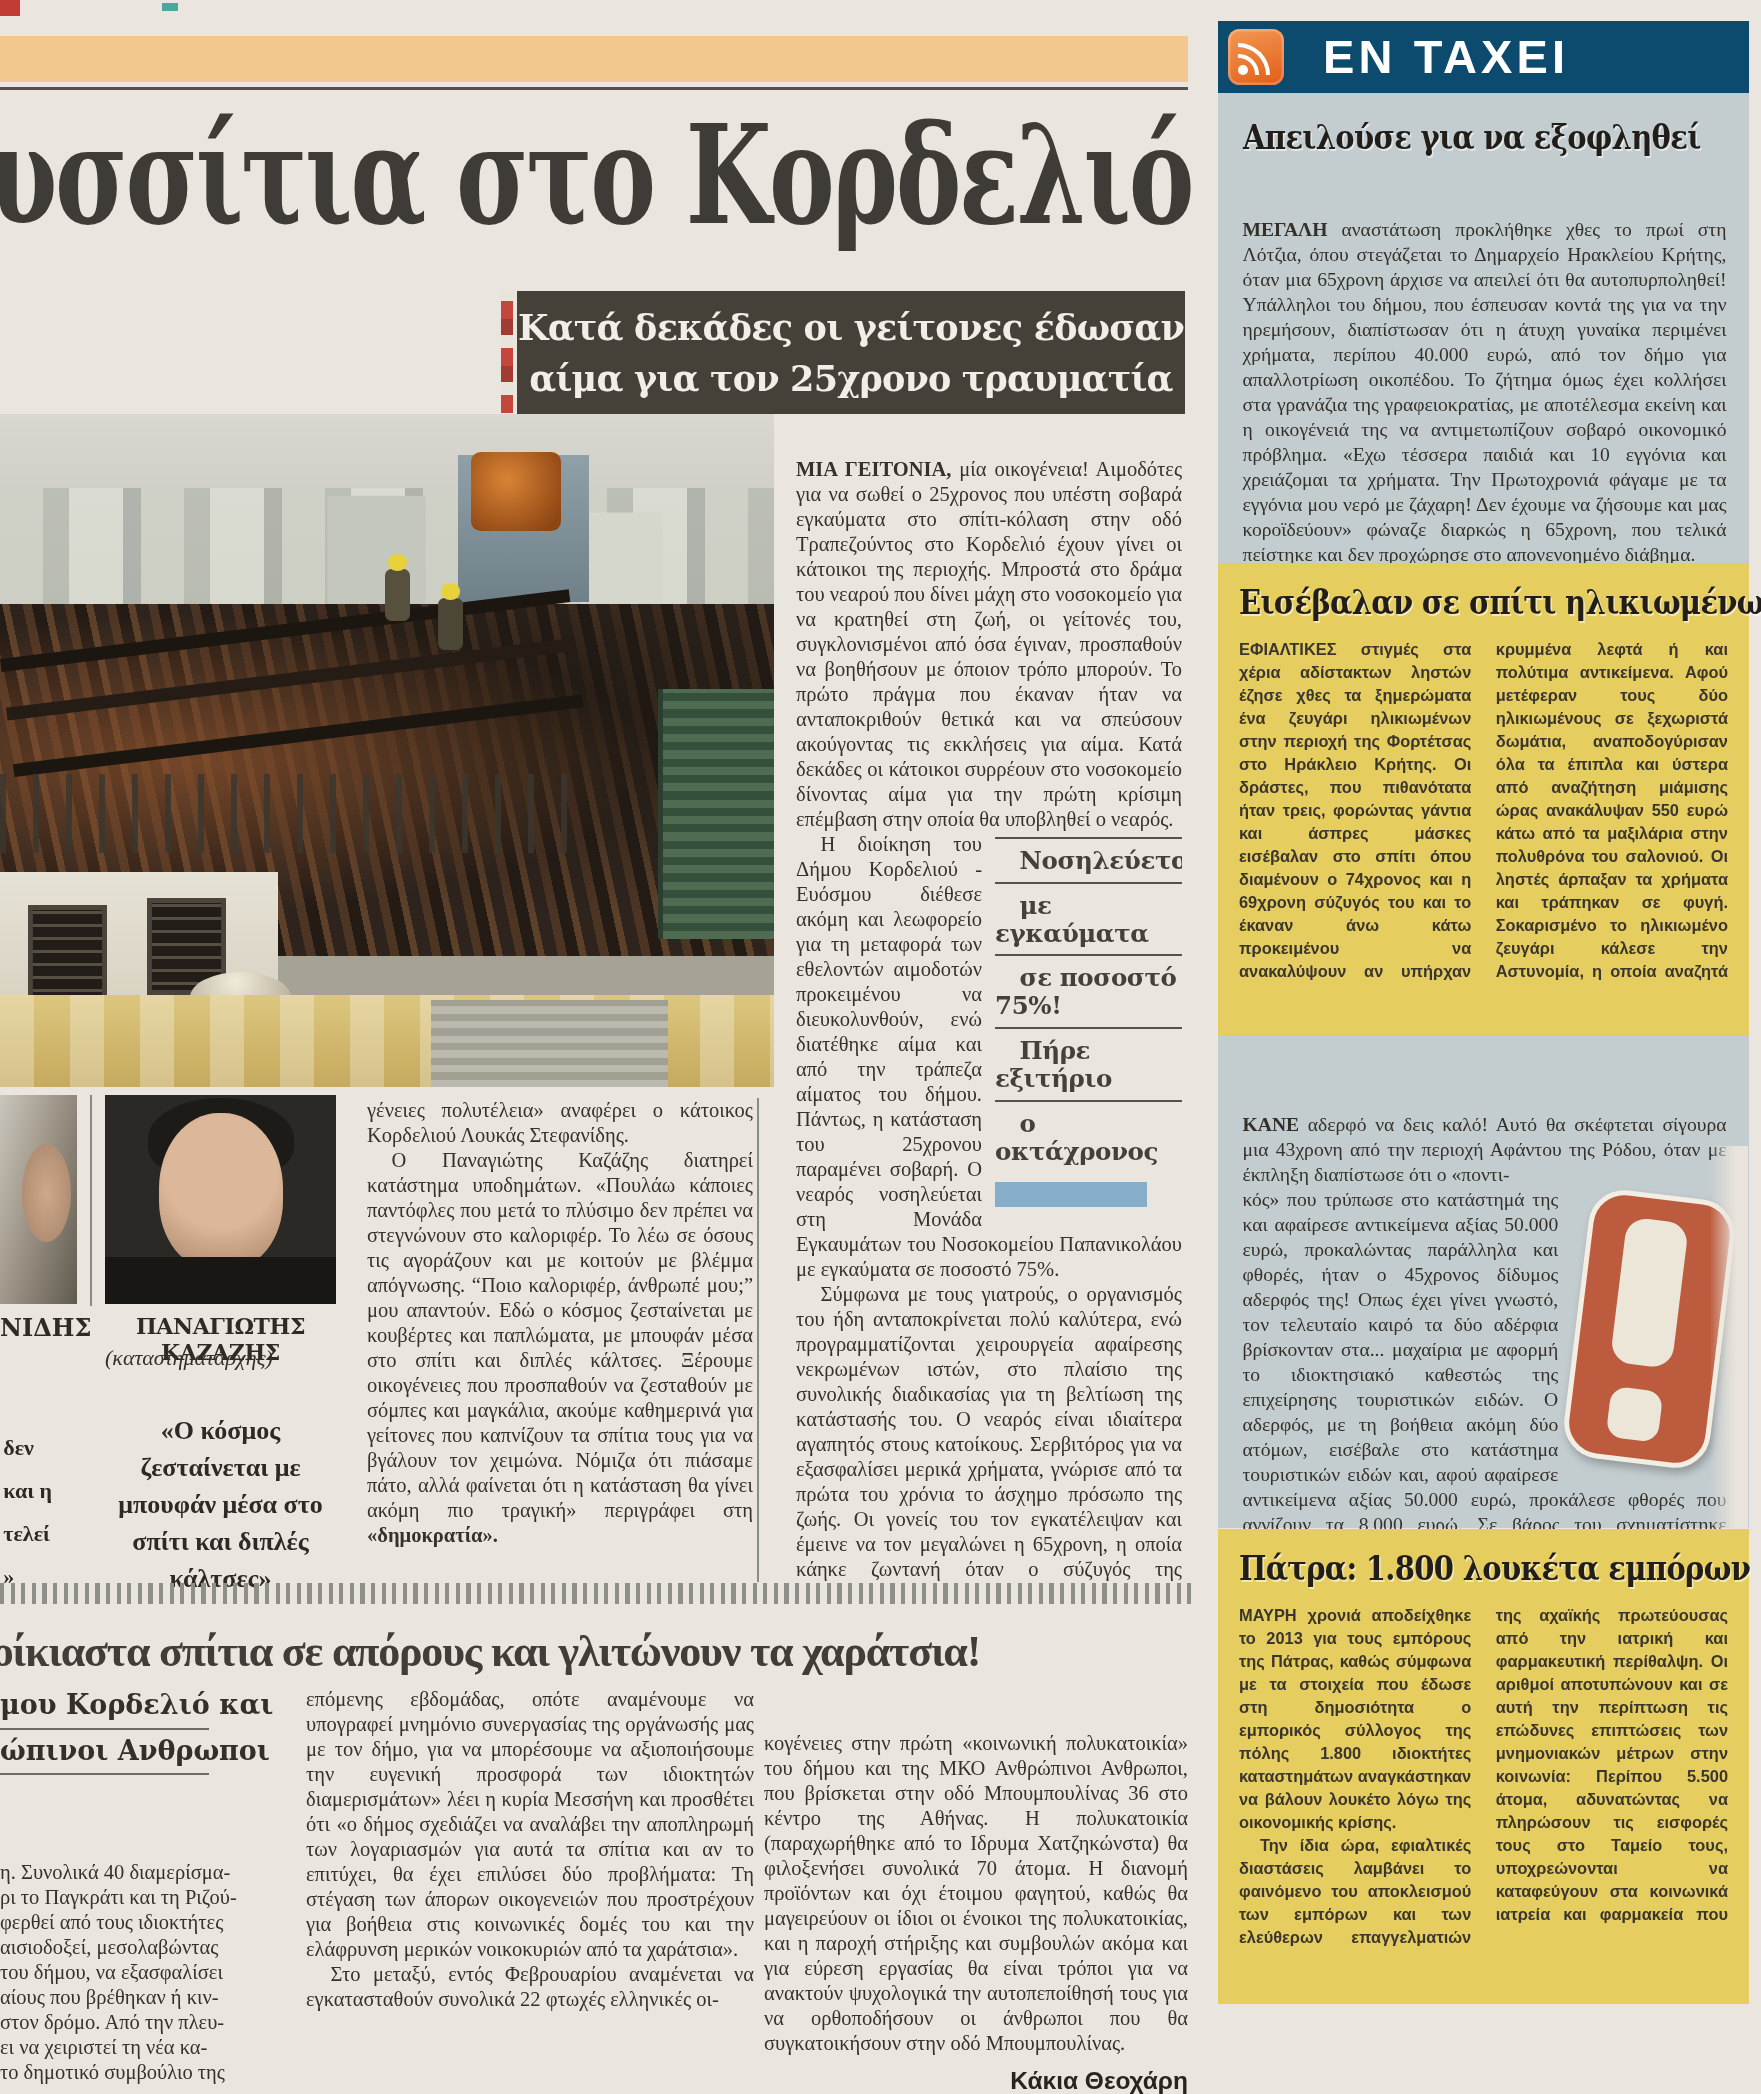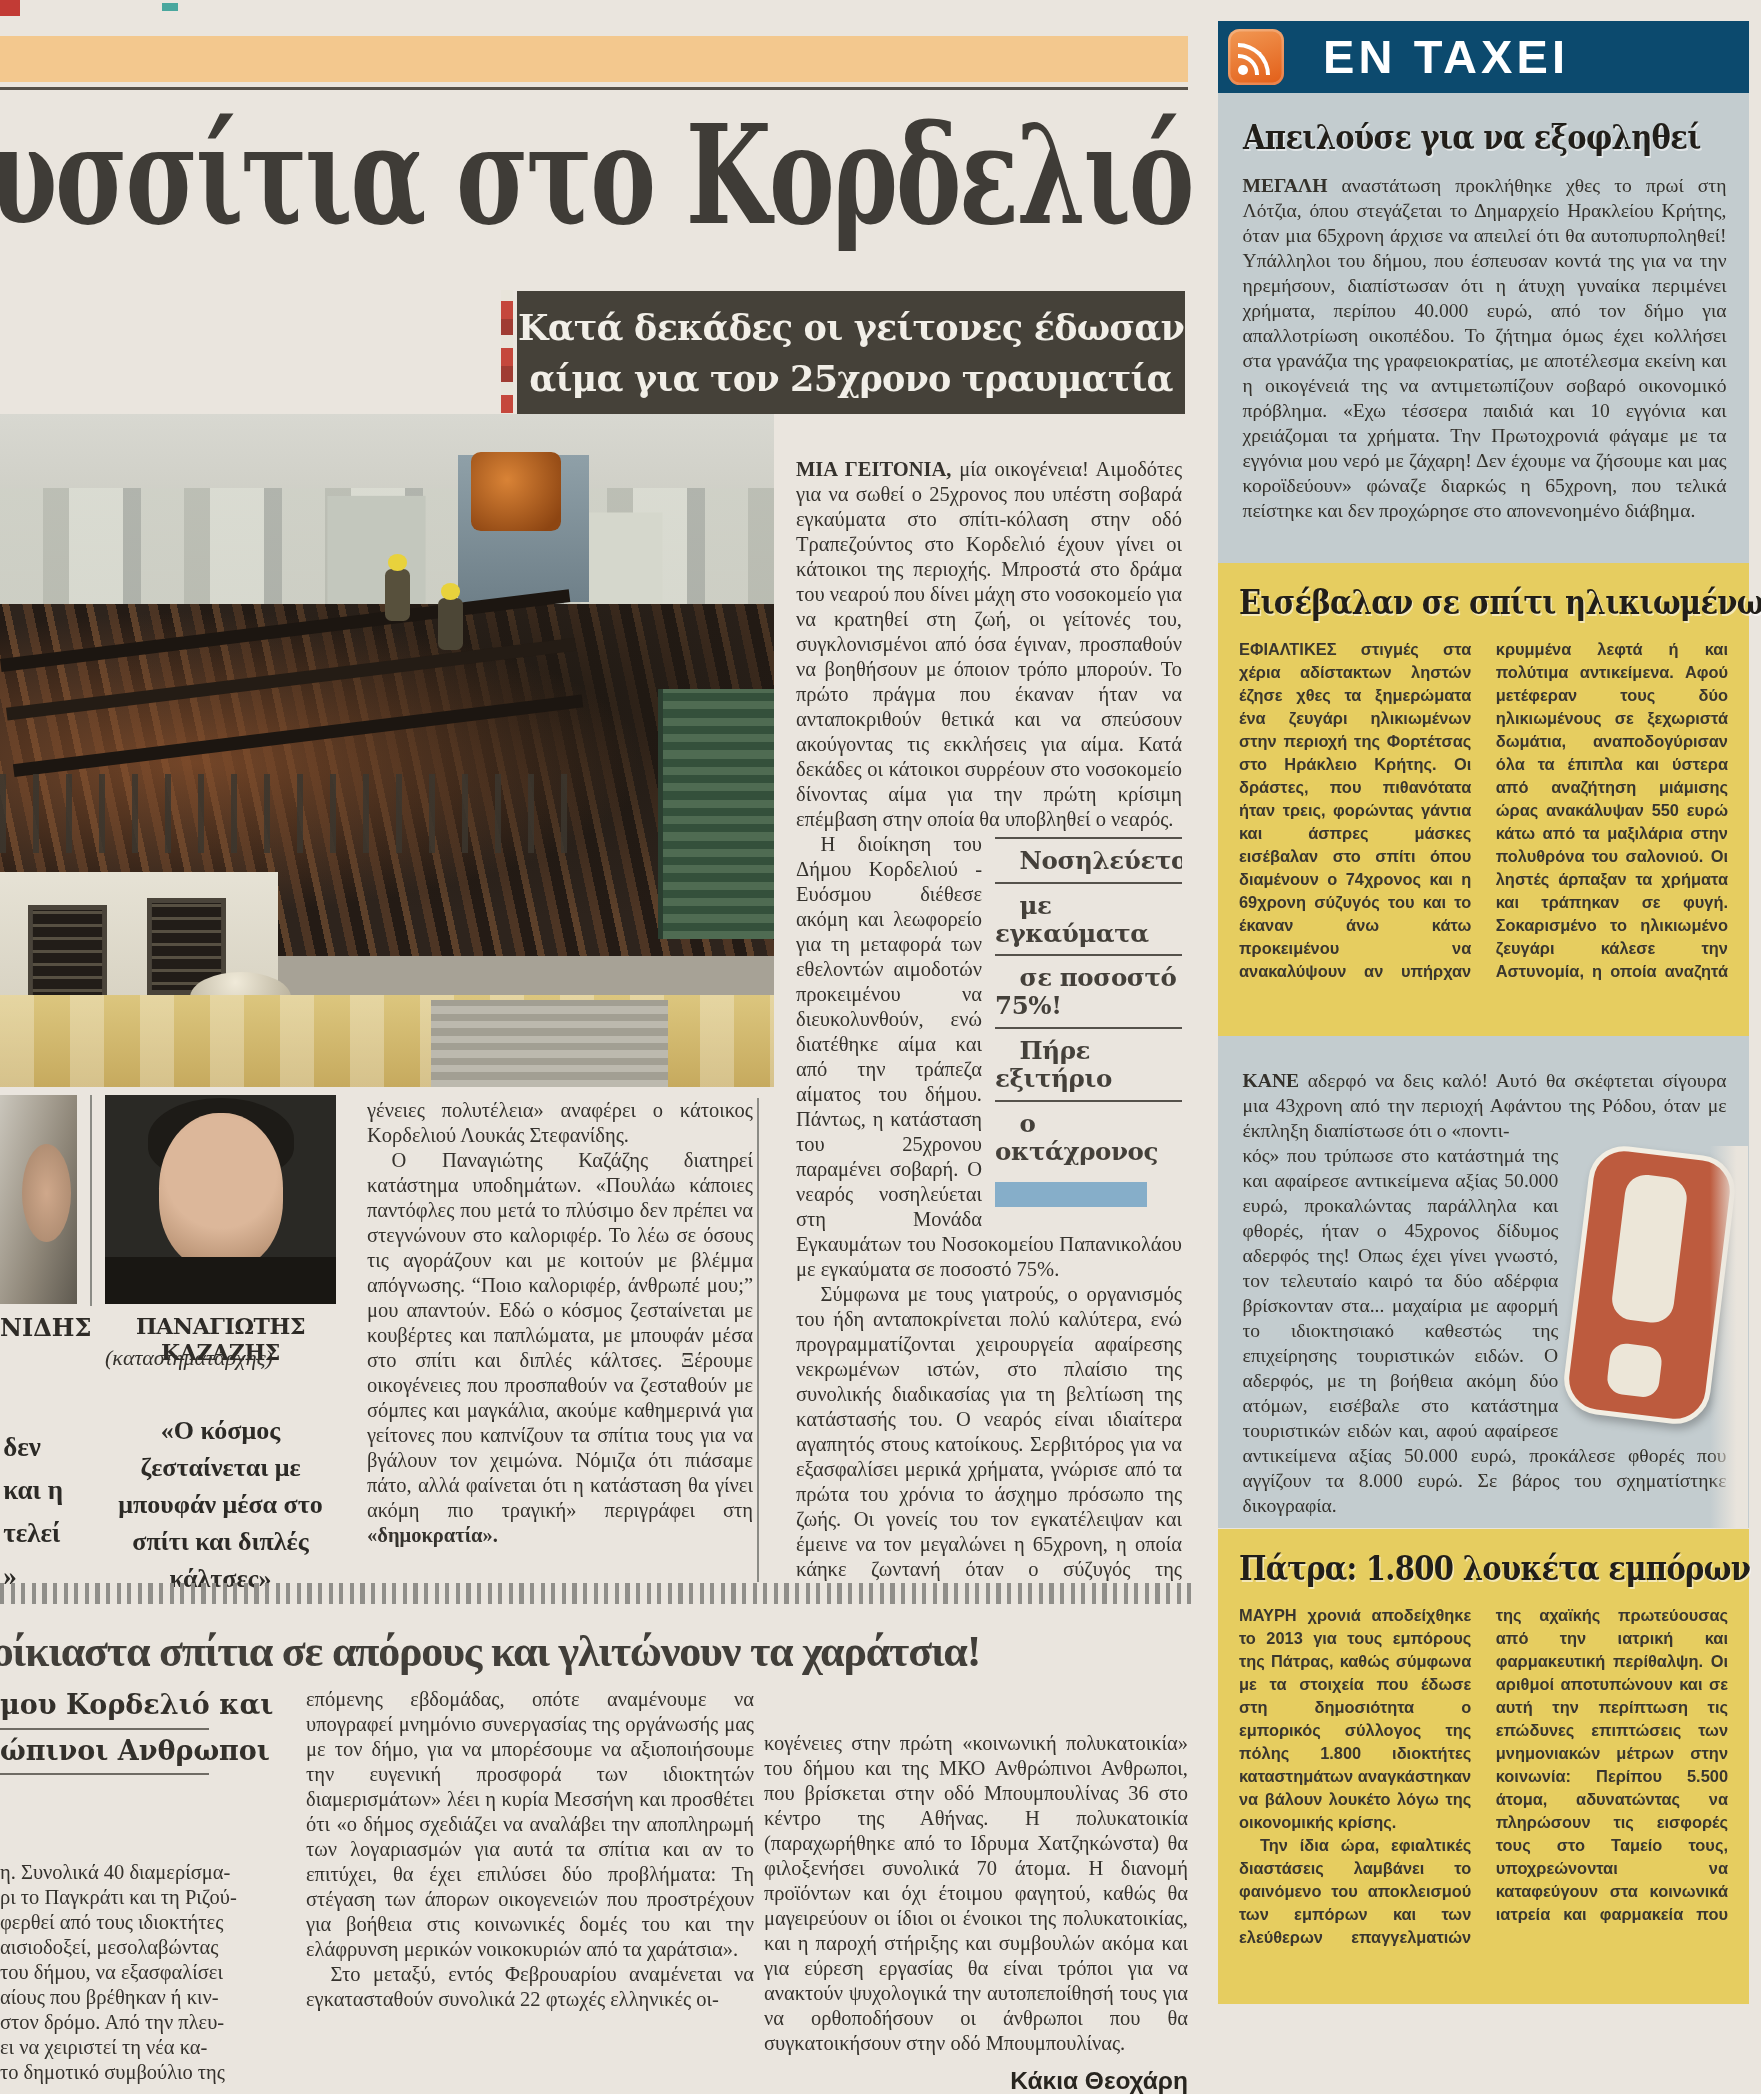--- a/index.html
+++ b/index.html
@@ -74,21 +74,21 @@
     border-radius:50%;background:radial-gradient(#cfa88b,#a5846a);}
   .v-divider1{left:90px;top:1095px;width:1.6px;height:211px;background:#8b8b85;}
   .portrait{left:105px;top:1095px;width:231px;height:209px;background:#2a2925;overflow:hidden;}
   .pt-hair{position:absolute;left:50%;top:3.3px;transform:translateX(-50%);width:146px;height:82px;
     border-radius:50% 50% 40% 40%;background:#1d1b17;}
   .pt-face{position:absolute;left:50%;top:18px;transform:translateX(-50%);width:124px;height:157px;
     border-radius:48% 48% 44% 44%;background:radial-gradient(circle at 50% 38%,#dcb79a 0 48%,#c09a7c 75%,#96755b);}
   .pt-body{position:absolute;left:0;bottom:0;width:100%;height:47px;background:#191713;}
   .cap-name-partial{left:0;top:1313px;width:82px;font-family:"DejaVu Serif",serif;font-weight:800;
     font-size:24px;color:#2e2b27;}
-  .cap-quote-partial{left:3.3px;top:1426px;width:82px;font-weight:700;font-size:27px;line-height:43px;color:#2c2a26;}
+  .cap-quote-partial{left:3.3px;top:1426px;width:82px;font-weight:700;font-size:22px;line-height:43px;color:#2c2a26;}
   .cap-name{left:105px;top:1313px;width:231px;text-align:center;font-family:"DejaVu Serif",serif;
     font-weight:800;font-size:22px;color:#2e2b27;letter-spacing:-0.4px;}
   .cap-role{left:105px;top:1345px;width:231px;text-align:left;font-style:italic;font-size:22px;color:#34312c;}
   .cap-quote{left:105px;top:1412px;width:231px;text-align:center;font-weight:700;
     font-size:26px;line-height:37px;color:#2c2a26;}
 
   
   .bodytext{font-size:20.5px;line-height:25px;text-align:justify;color:#35322d;}
   .bodytext p{margin:0;}
   .bodytext p.ind{text-indent:24.5px;}
@@ -126,21 +126,21 @@
   .rss-a1{width:16.4px;height:16.4px;}
   .rss-a2{width:28px;height:28px;}
   .sb-title{position:absolute;left:105px;top:0;font-family:"Liberation Sans",sans-serif;
     font-weight:900;font-size:47px;line-height:72px;color:#ffffff;letter-spacing:4.1px;}
   .sb-panel{left:1218px;top:93px;width:531px;height:1435px;background:#c3cccf;}
   .sb-head{font-family:"DejaVu Serif",serif;font-weight:800;color:#211e19;font-size:33px;
     transform:scaleX(.88);transform-origin:0 50%;white-space:nowrap;letter-spacing:-0.8px;
     text-shadow:1.6px 1.6px 0 rgba(255,255,255,.55);}
   .sb1-title{position:absolute;left:24.5px;top:24.5px;}
   .sb1-body{position:absolute;left:24.5px;top:80px;width:484px;}
-  .sb-serif{font-size:19.6px;line-height:25px;text-align:justify;color:#34312b;}
+  .sb-serif{font-size:19.6px;line-height:25px;text-align:justify;color:#34312b;margin-top:44px;}
   .yellow-box{background:#e6cd60;box-sizing:border-box;padding:19.6px 21px;}
   .yellow1{position:absolute;left:0;top:470px;width:531px;height:473px;}
   .y-title{margin-bottom:16.4px;}
   .y-body{column-count:2;column-gap:24.5px;font-family:"Liberation Sans",sans-serif;font-weight:700;
     font-size:16.4px;line-height:23px;color:#3a362e;text-align:justify;overflow:hidden;}
   .y-body1{height:350px;}
   .y-body p{margin:0;}
   .y-body p.ind{text-indent:21px;}
   .sb2{position:absolute;left:24.5px;top:975px;width:484px;}
   .excl{float:right;width:137px;height:260px;margin:6.5px 3.3px 6.5px 18px;background:#bd5b3e;

